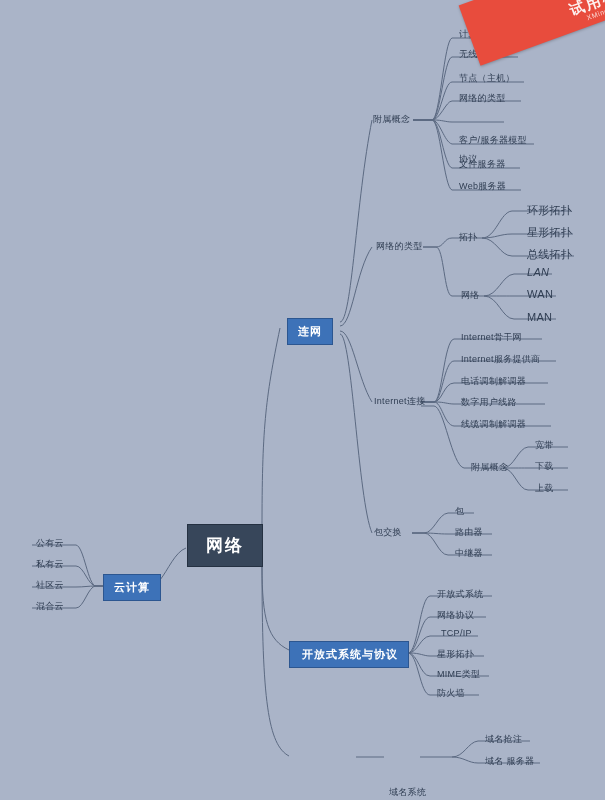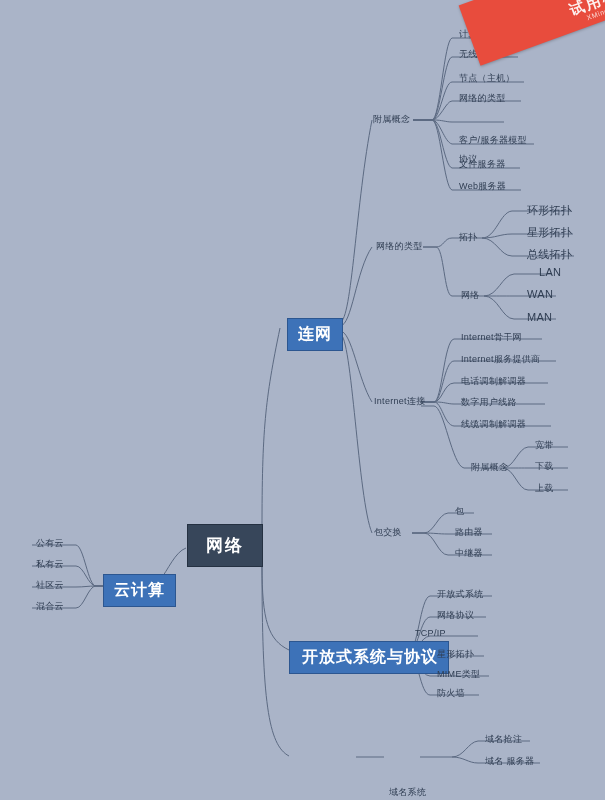--- a/index.html
+++ b/index.html
@@ -38,21 +38,21 @@
     font-weight: bold;
     letter-spacing: 2px;
     padding: 9px 18px;
     text-align: center;
   }
   
   .node.main {
     background: #3d72b8;
     border: 1px solid #2c5690;
     color: #ffffff;
-    font-size: 16px;
+    font-size: 11px;
     font-weight: bold;
     letter-spacing: 1px;
     padding: 5px 10px;
     text-align: center;
   }
   
   .node.leaf {
     color: #2f3d52;
     font-size: 9px;
     padding: 1px 3px;
@@ -250,21 +250,21 @@
   <div class="node leaf" style="left:456px; top:91px;">网络的类型</div>
   <div class="node leaf" style="left:456px; top:112px;margin-top:40px;">协议</div>
   <div class="node leaf" style="left:456px; top:133px;">客户/服务器模型</div>
   <div class="node leaf" style="left:456px; top:157px;">文件服务器</div>
   <div class="node leaf" style="left:456px; top:179px;">Web服务器</div>
 
   <div class="node leaf sub2" style="left:524px; top:202px;">环形拓扑</div>
   <div class="node leaf sub2" style="left:524px; top:224px;">星形拓扑</div>
   <div class="node leaf sub2" style="left:524px; top:246px;">总线拓扑</div>
 
-  <div class="node leaf sub2" style="left:536px; top:265px;">LAN</div>
+  <div class="node leaf sub2" style="left:524px; top:265px;font-style:italic;">LAN</div>
   <div class="node leaf sub2" style="left:524px; top:287px;">WAN</div>
   <div class="node leaf sub2" style="left:524px; top:310px;">MAN</div>
 
   <div class="node leaf" style="left:458px; top:330px;">Internet骨干网</div>
   <div class="node leaf" style="left:458px; top:352px;">Internet服务提供商</div>
   <div class="node leaf" style="left:458px; top:374px;">电话调制解调器</div>
   <div class="node leaf" style="left:458px; top:395px;">数字用户线路</div>
   <div class="node leaf" style="left:458px; top:417px;">线缆调制解调器</div>
 
   <div class="node leaf" style="left:532px; top:438px;">宽带</div>
@@ -275,21 +275,21 @@
   <div class="node leaf" style="left:452px; top:525px;">路由器</div>
   <div class="node leaf" style="left:452px; top:546px;">中继器</div>
 
   <div class="node leaf" style="left:33px; top:536px;">公有云</div>
   <div class="node leaf" style="left:33px; top:557px;">私有云</div>
   <div class="node leaf" style="left:33px; top:578px;">社区云</div>
   <div class="node leaf" style="left:33px; top:599px;">混合云</div>
 
   <div class="node leaf" style="left:434px; top:587px;">开放式系统</div>
   <div class="node leaf" style="left:434px; top:608px;">网络协议</div>
-  <div class="node leaf" style="left:412px; top:627px;">TCP/IP</div>
+  <div class="node leaf" style="left:438px; top:627px;">TCP/IP</div>
   <div class="node leaf" style="left:434px; top:647px;">星形拓扑</div>
   <div class="node leaf" style="left:434px; top:667px;">MIME类型</div>
   <div class="node leaf" style="left:434px; top:686px;">防火墙</div>
 
   <div class="node leaf" style="left:482px; top:732px;">域名抢注</div>
   <div class="node leaf" style="left:482px; top:754px;">域名 服务器</div>
 
   <div id="trial-banner">
     <div id="trial-inner">
       <div id="trial-title">试用模式</div>

